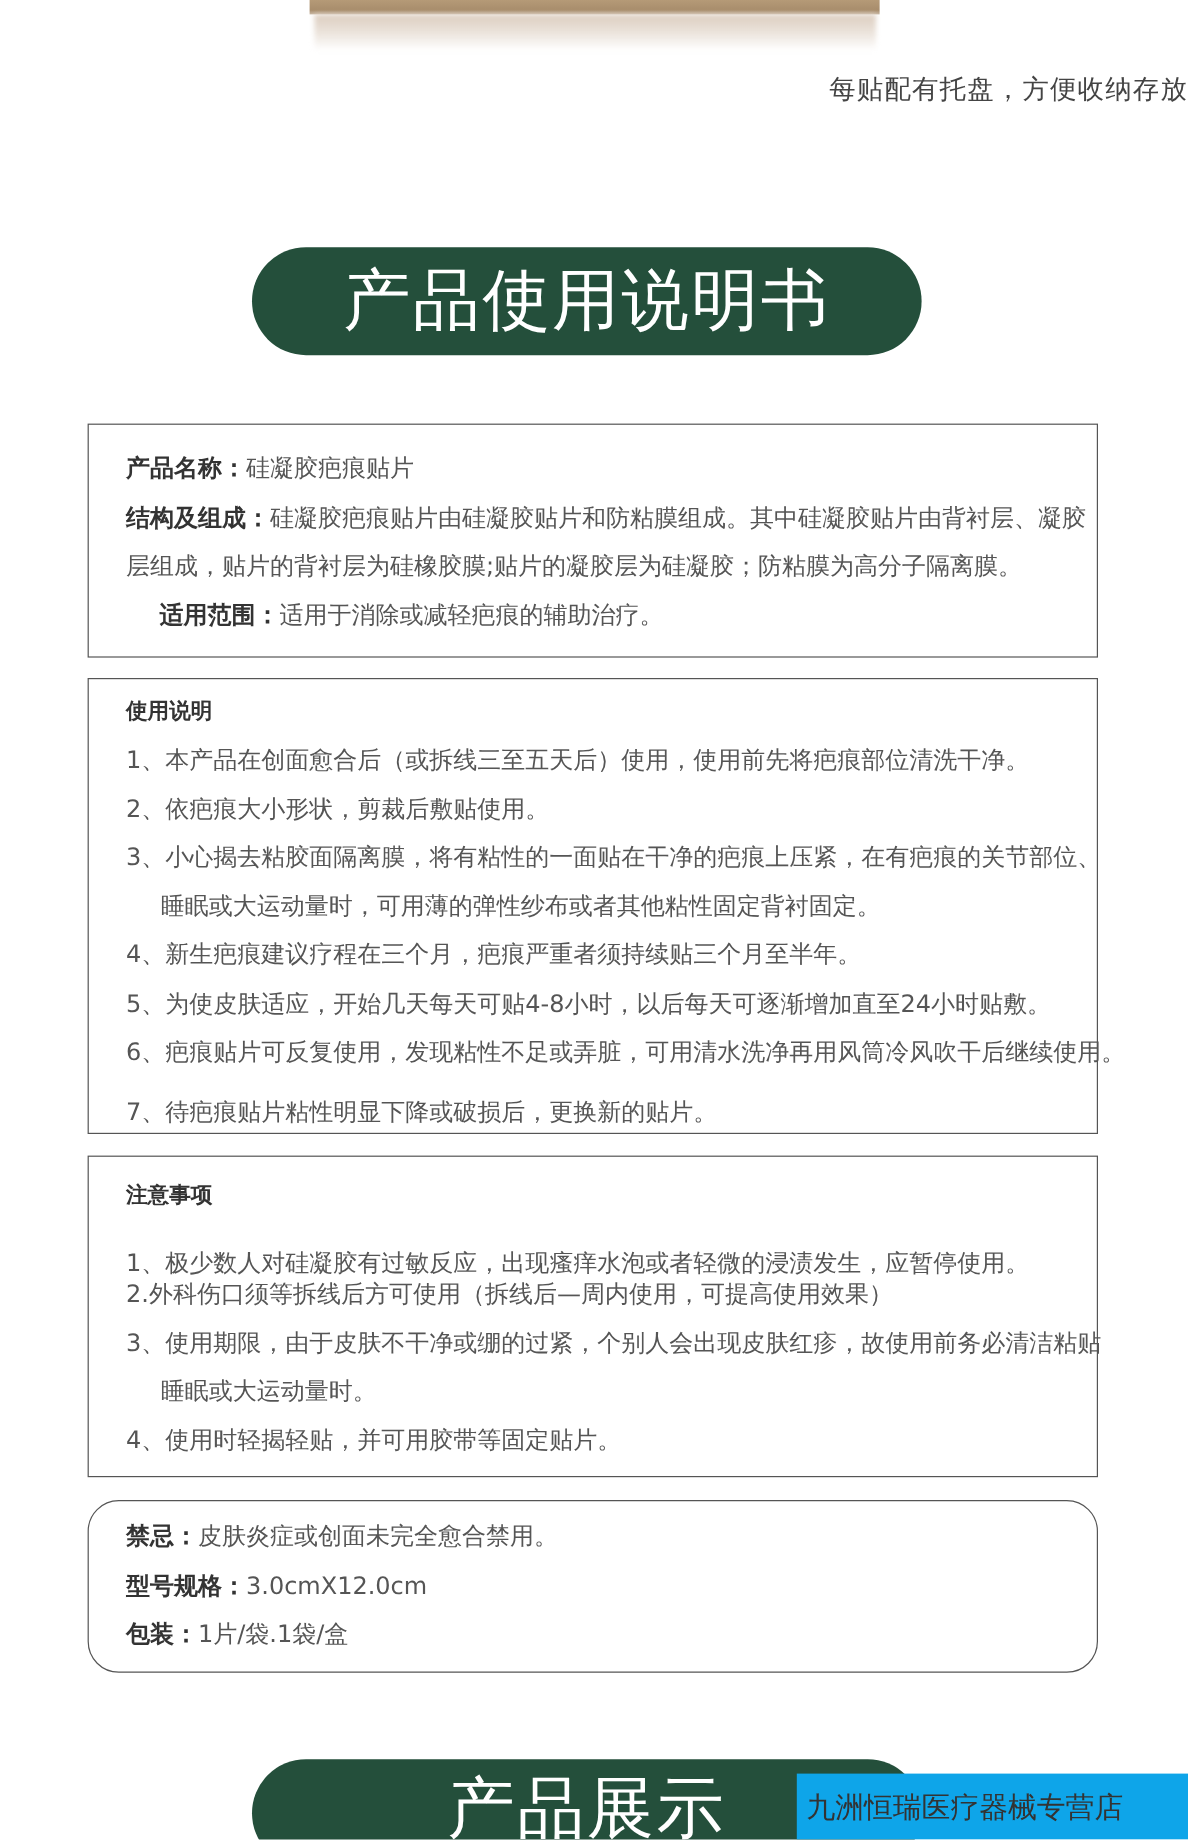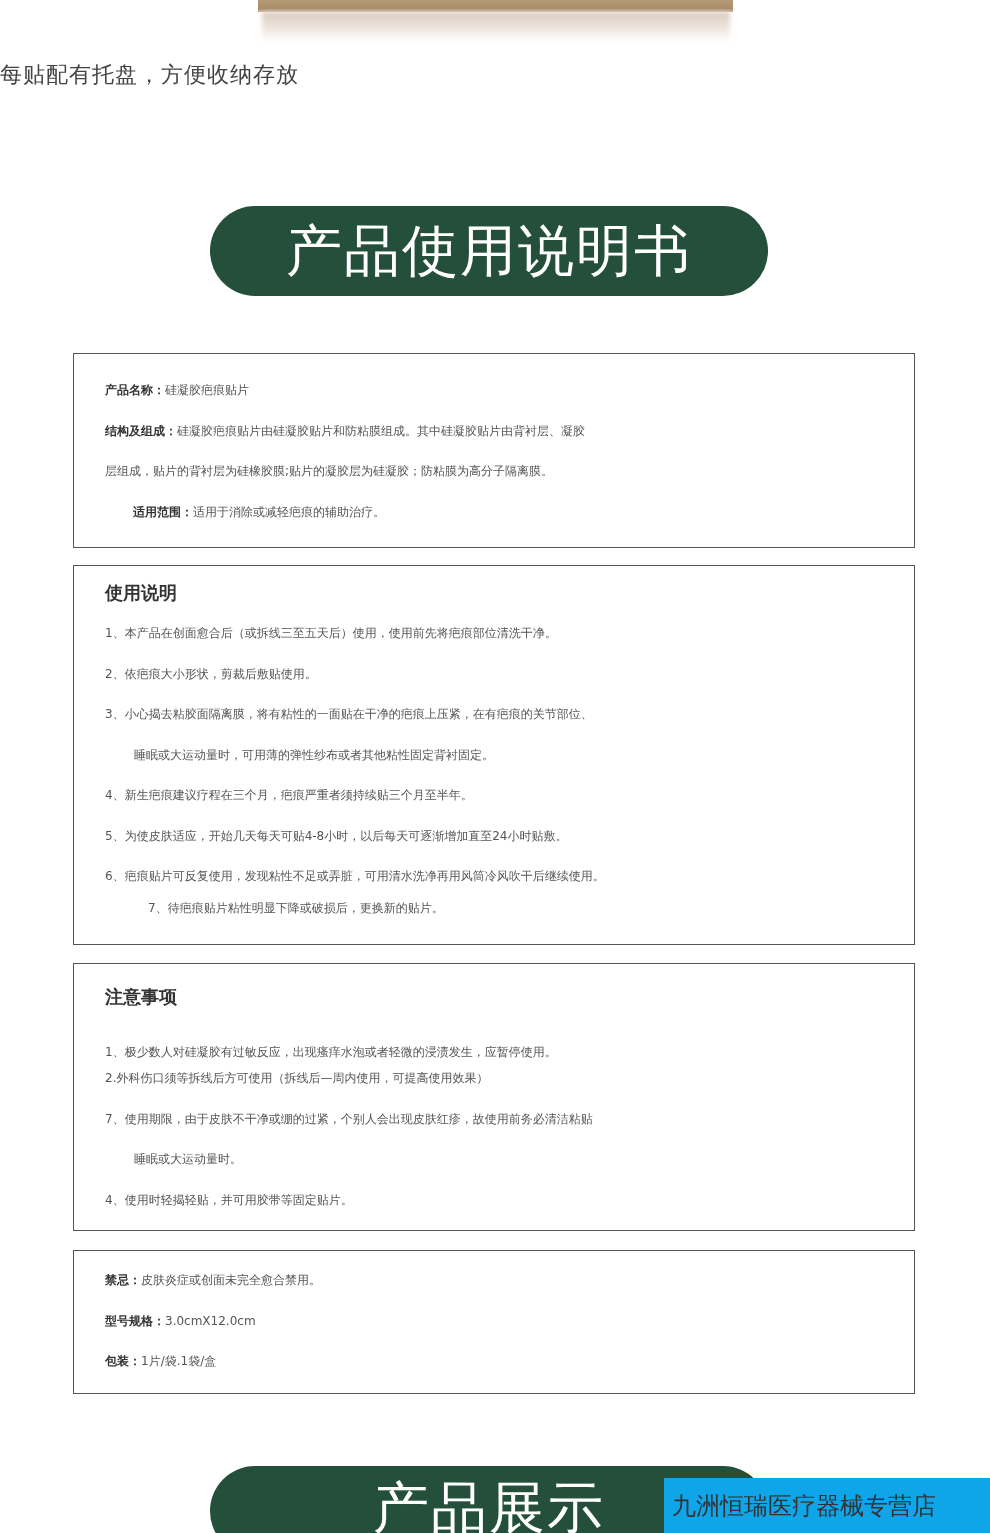--- a/index.html
+++ b/index.html
@@ -9,45 +9,45 @@
   .tray-photo {
     position: absolute; left: 258px; top: 0; width: 475px; height: 12px;
     background: linear-gradient(180deg, #b59a77 0%, #a88d6c 70%, #c9b8a4 100%);
   }
   .tray-shadow {
     position: absolute; left: 262px; top: 12px; width: 468px; height: 30px;
     background: linear-gradient(180deg, #dccdbf 0%, #ebe3db 50%, rgba(255,255,255,0) 100%);
     filter: blur(2px);
   }
   .caption {
-    position: absolute; left: 0; width: 990px; top: 60px; text-align: left;
+    position: absolute; left: 0; width: 990px; top: 60px; text-align: right;
     font-size: 22px; color: #444; letter-spacing: 1px;
   }
 
   .pill {
     position: absolute; background: #244f3b; border-radius: 46px;
     display: flex; align-items: center; justify-content: center;
     color: #ffffff;
   }
   .pill-main { left: 210px; top: 206px; width: 558px; height: 90px; align-items: center; }
   .pill-main span { font-size: 56px; letter-spacing: 2px; line-height: 1; }
   .pill-bottom { left: 210px; top: 1466px; width: 558px; height: 90px; align-items: flex-start; padding-top: 14px; }
   .pill-bottom span { font-size: 56px; letter-spacing: 2px; line-height: 1; }
 
   .box {
     position: absolute; left: 73px; width: 842px; border: 1.5px solid #555;
     background: #ffffff;
   }
   .box1 { top: 353px; height: 195px; }
   .box2 { top: 565px; height: 380px; }
   .box3 { top: 963px; height: 268px; }
-  .box4 { top: 1250px; height: 144px; }
+  .box4 { top: 1250px; height: 144px; border-radius: 26px; }
 
   .line {
-    position: absolute; left: 31px; font-size: 12px; color: #555; white-space: nowrap;
+    position: absolute; left: 31px; font-size: 20px; color: #555; white-space: nowrap;
     line-height: 24px;
   }
   .line .lbl { font-weight: bold; color: #333; }
   .heading { font-weight: bold; color: #333; font-size: 18px; }
   .indent { left: 60px; }
 
   .watermark {
     position: absolute; left: 664px; top: 1478px; width: 326px; height: 55px;
     background: #0ea5e9; display: flex; align-items: center; padding-left: 8px;
     font-size: 24px; color: #333; letter-spacing: 0px;
@@ -81,28 +81,28 @@
 
 <div class="box box2">
   <div class="line heading" style="top:15px;">使用说明</div>
   <div class="line" style="top:55px;">1、本产品在创面愈合后（或拆线三至五天后）使用，使用前先将疤痕部位清洗干净。</div>
   <div class="line" style="top:96px;">2、依疤痕大小形状，剪裁后敷贴使用。</div>
   <div class="line" style="top:136px;">3、小心揭去粘胶面隔离膜，将有粘性的一面贴在干净的疤痕上压紧，在有疤痕的关节部位、</div>
   <div class="line indent" style="top:177px;">睡眠或大运动量时，可用薄的弹性纱布或者其他粘性固定背衬固定。</div>
   <div class="line" style="top:217px;">4、新生疤痕建议疗程在三个月，疤痕严重者须持续贴三个月至半年。</div>
   <div class="line" style="top:258px;">5、为使皮肤适应，开始几天每天可贴4-8小时，以后每天可逐渐增加直至24小时贴敷。</div>
   <div class="line" style="top:298px;">6、疤痕贴片可反复使用，发现粘性不足或弄脏，可用清水洗净再用风筒冷风吹干后继续使用。</div>
-  <div class="line" style="top:330px;margin-left:43px;">7、待疤痕贴片粘性明显下降或破损后，更换新的贴片。</div>
+  <div class="line" style="top:348px;">7、待疤痕贴片粘性明显下降或破损后，更换新的贴片。</div>
 </div>
 
 <div class="box box3">
   <div class="line heading" style="top:21px;">注意事项</div>
   <div class="line" style="top:76px;">1、极少数人对硅凝胶有过敏反应，出现瘙痒水泡或者轻微的浸渍发生，应暂停使用。</div>
   <div class="line" style="top:102px;">2.外科伤口须等拆线后方可使用（拆线后—周内使用，可提高使用效果）</div>
-  <div class="line" style="top:143px;">7、使用期限，由于皮肤不干净或绷的过紧，个别人会出现皮肤红疹，故使用前务必清洁粘贴</div>
+  <div class="line" style="top:143px;">3、使用期限，由于皮肤不干净或绷的过紧，个别人会出现皮肤红疹，故使用前务必清洁粘贴</div>
   <div class="line indent" style="top:183px;">睡眠或大运动量时。</div>
   <div class="line" style="top:224px;">4、使用时轻揭轻贴，并可用胶带等固定贴片。</div>
 </div>
 
 <div class="box box4">
   <div class="line" style="top:17px;">
     <span class="lbl">禁忌：</span><span>皮肤炎症或创面未完全愈合禁用。</span>
   </div>
   <div class="line" style="top:58px;">
     <span class="lbl">型号规格：</span><span>3.0cmX12.0cm</span>

